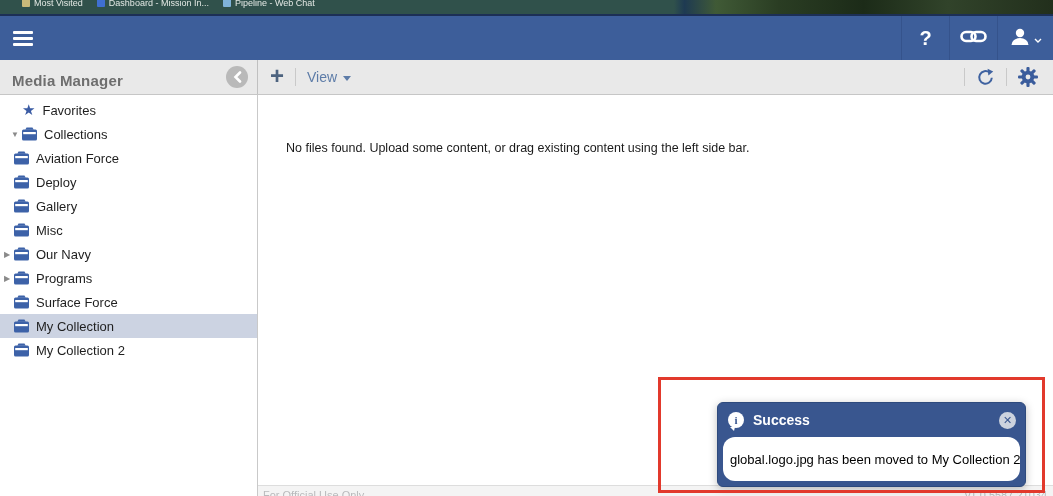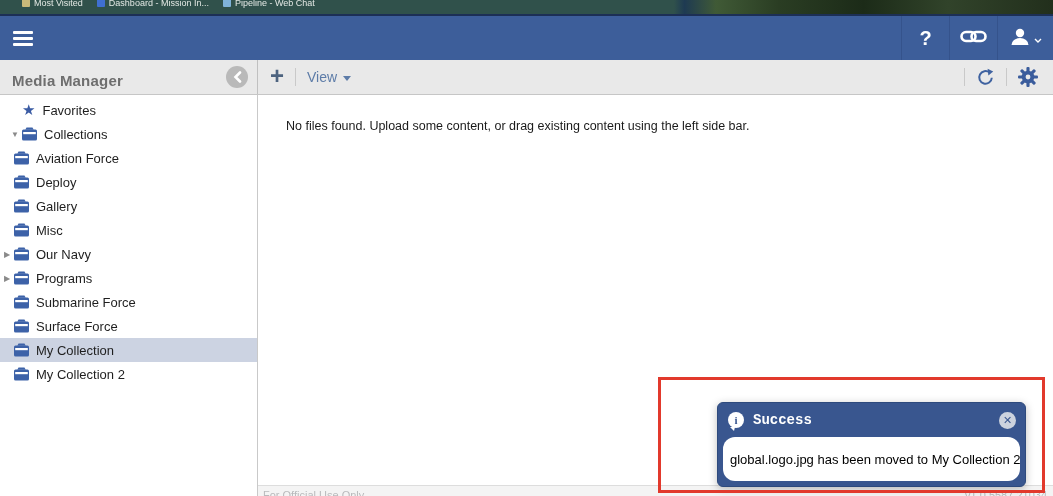--- a/index.html
+++ b/index.html
@@ -65,37 +65,37 @@
   .tree-row { height:24px; display:flex; align-items:center; font-size:13px; color:#1f1f1f; cursor:pointer; white-space:nowrap; }
   .tree-row.indent-0 { padding-left:8px; }
   .tree-row.indent-1 { }
   .tree-row.selected { background:var(--selection,#ccd3e2);text-align:right; }
   .expander { width:14px; font-size:8px; color:#8a8a8a; text-align:center; flex:none; }
   .row-icon { flex:none; margin-right:7px; display:flex; align-items:center; }
   .star-glyph { color:#3b5ca4; font-size:15px; line-height:14px; }
   .tree-label { line-height:15px; }
 
   .main-col { flex:1; display:flex; flex-direction:column; background:#fff; }
-  .main-content { flex:1; position:relative; }
+  .main-content { flex:1; position:relative;margin-top:22px; }
   .empty-message { padding:24px 0 0 28px; font-size:12.5px; color:#1a1a1a; }
 
   .footer {
     height:18px; background:#f4f4f4; border-top:1px solid #ddd;
     display:flex; align-items:center; justify-content:space-between;
     padding:0 6px 0 5px; font-size:11px; color:#b9babc; overflow:hidden;
   }
 
   
   .notification {
     position:absolute; left:717px; top:402px; width:309px; height:85px;
     background:var(--notification_header,#39568f); border:1px solid #2e4a7d; border-radius:6px;
     box-shadow:0 2px 8px rgba(0,0,0,.25); z-index:5;
   }
   .notif-header { height:34px; display:flex; align-items:center; padding:0 9px 0 10px; gap:9px; }
-  .notif-title { color:#fff; font-size:14px; font-weight:bold;font-family:Liberation Mono, monospace; }
+  .notif-title { color:#fff; font-size:14px; font-weight:bold; }
   .info-balloon {
     width:16px; height:16px; border-radius:50%; background:#fff; position:relative;
     display:flex; align-items:center; justify-content:center;
     font-family:"Liberation Serif",serif; font-weight:bold; font-size:11px; color:#39568f;
   }
   .info-balloon::after {
     content:""; position:absolute; left:2px; bottom:-3px;
     border-left:4px solid transparent; border-right:1px solid transparent; border-top:4px solid #fff;
   }
   .notif-close {
@@ -312,32 +312,20 @@
         <div class="tree-row indent-1">
     <span class="expander"></span>
     <span class="row-icon">
 
       <svg width="15" height="14" viewBox="0 0 15 14">
         <path fill="#3d62a8" d="M4.5 0.5 h6 l1.2 2.2 h-8.4 z"></path>
         <rect x="0" y="2.5" width="15" height="11" rx="1.5" fill="#3d62a8"></rect>
         <rect x="1.2" y="5" width="12.6" height="2.2" fill="#fff"></rect>
       </svg>
     </span>
-    <span class="tree-label">Submarine Force</span>
-  </div>
-        <div class="tree-row indent-1">
-    <span class="expander"></span>
-    <span class="row-icon">
-
-      <svg width="15" height="14" viewBox="0 0 15 14">
-        <path fill="#3d62a8" d="M4.5 0.5 h6 l1.2 2.2 h-8.4 z"></path>
-        <rect x="0" y="2.5" width="15" height="11" rx="1.5" fill="#3d62a8"></rect>
-        <rect x="1.2" y="5" width="12.6" height="2.2" fill="#fff"></rect>
-      </svg>
-    </span>
     <span class="tree-label">Surface Force</span>
   </div>
         <div class="tree-row indent-1 selected">
     <span class="expander"></span>
     <span class="row-icon">
 
       <svg width="15" height="14" viewBox="0 0 15 14">
         <path fill="#3d62a8" d="M4.5 0.5 h6 l1.2 2.2 h-8.4 z"></path>
         <rect x="0" y="2.5" width="15" height="11" rx="1.5" fill="#3d62a8"></rect>
         <rect x="1.2" y="5" width="12.6" height="2.2" fill="#fff"></rect>

